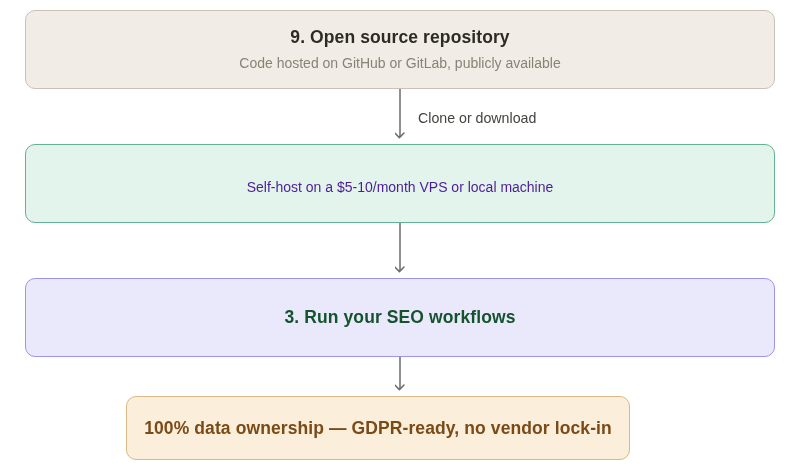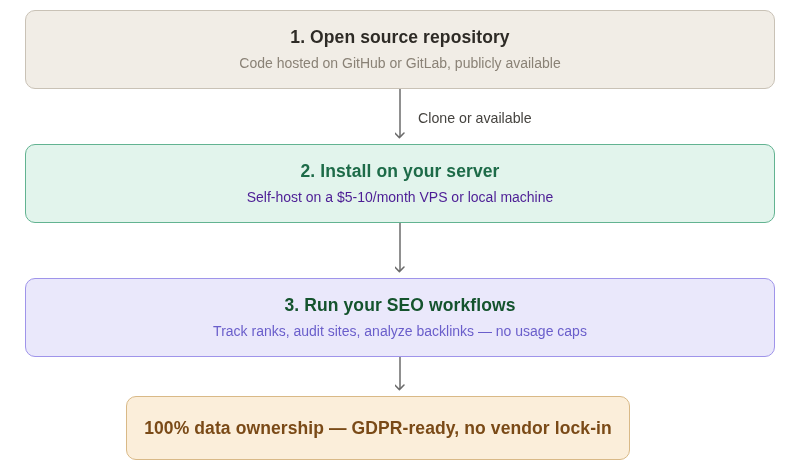--- a/index.html
+++ b/index.html
@@ -123,34 +123,32 @@
       <marker id="arrowhead" markerWidth="10" markerHeight="10" refX="5" refY="5" orient="auto" markerUnits="userSpaceOnUse">
         <path d="M1,1 L5.6,5.6 L1,10.2" fill="none" stroke="#6b6b6b" stroke-width="1.5" stroke-linecap="round" stroke-linejoin="round"></path>
       </marker>
     </defs>
     <line x1="400" y1="89" x2="400" y2="137" stroke="#6b6b6b" stroke-width="1.5" marker-end="url(#arrowhead)"></line>
     <line x1="400" y1="223" x2="400" y2="271" stroke="#6b6b6b" stroke-width="1.5" marker-end="url(#arrowhead)"></line>
     <line x1="400" y1="357" x2="400" y2="389" stroke="#6b6b6b" stroke-width="1.5" marker-end="url(#arrowhead)"></line>
   </svg>
 
   <div class="node" id="node-1">
-    <div class="title">1. Open source repository</div>
+    <div class="title">9. Open source repository</div>
     <div class="subtitle">Code hosted on GitHub or GitLab, publicly available</div>
   </div>
 
-  <div class="edge-label" id="edge-label-1">Clone or available</div>
+  <div class="edge-label" id="edge-label-1">Clone or download</div>
 
   <div class="node" id="node-2">
-    <div class="title">2. Install on your server</div>
     <div class="subtitle">Self-host on a $5-10/month VPS or local machine</div>
   </div>
 
 
   <div class="node" id="node-3">
     <div class="title">3. Run your SEO workflows</div>
-    <div class="subtitle">Track ranks, audit sites, analyze backlinks — no usage caps</div>
   </div>
 
   <div class="node single" id="node-4">
     <div class="title">100% data ownership — GDPR-ready, no vendor lock-in</div>
   </div>
 
 </div>
 
 </body></html>

